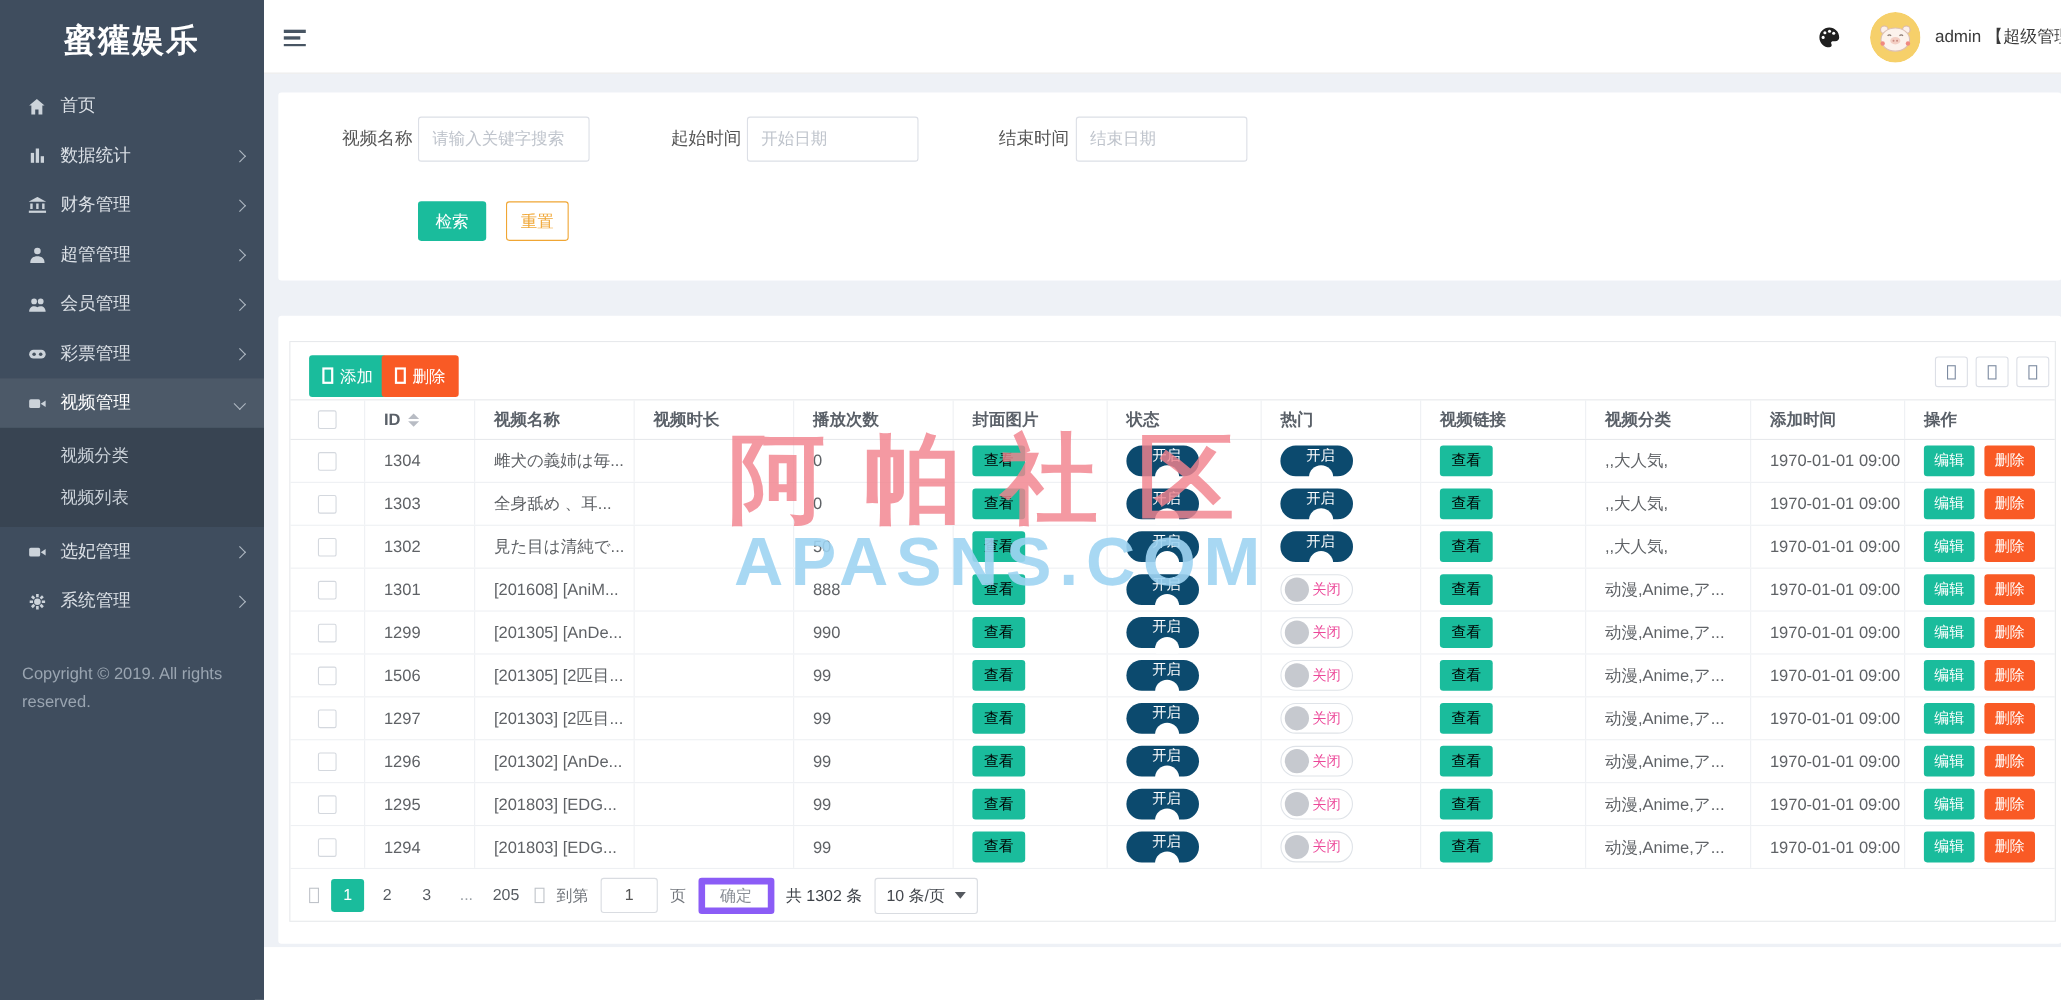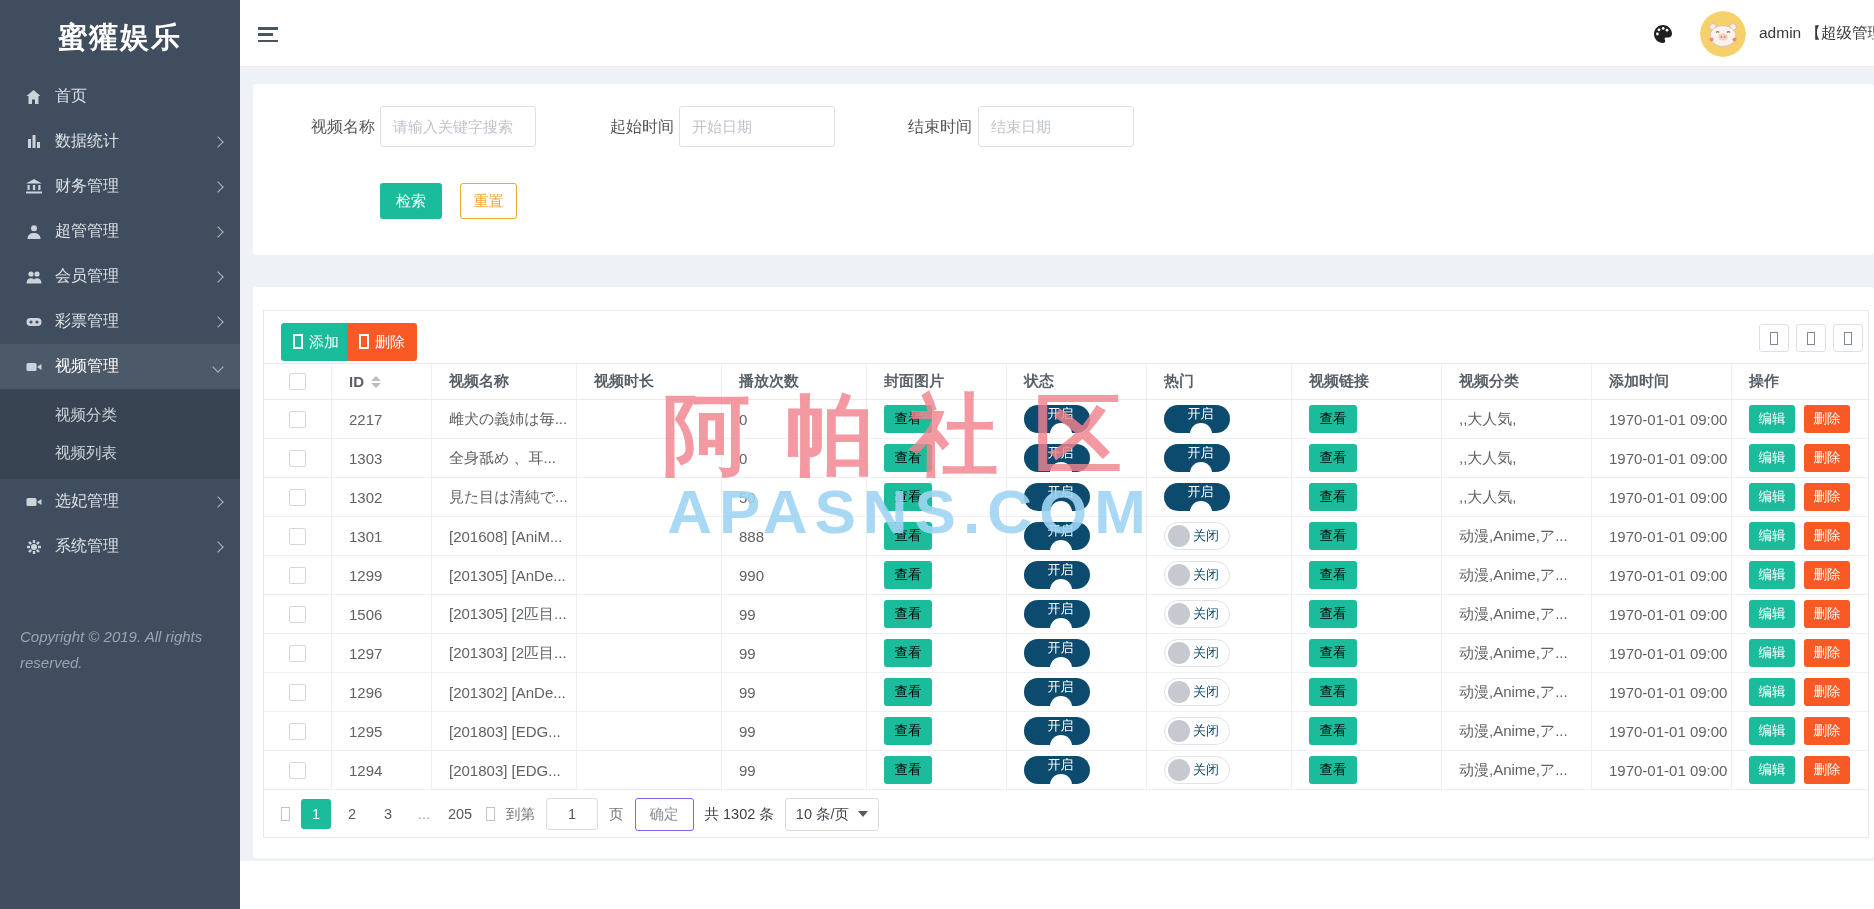--- a/index.html
+++ b/index.html
@@ -11,21 +11,21 @@
   .logo{height:74px;line-height:74px;text-align:center;font-size:29px;font-weight:bold;color:#fff;letter-spacing:2px;}
   .nav-item{height:45px;display:flex;align-items:center;padding:0 18px 0 25px;cursor:pointer;font-size:16px;color:#dbe0e6;}
   .nav-item.active{background:#4c5968;color:#fff;}
   .nav-item .icon{width:17px;height:17px;margin-right:13px;display:flex;align-items:center;justify-content:center;}
   .nav-item .label{flex:1;}
   .chev{width:8px;height:8px;border-right:1.7px solid #aeb8c2;border-bottom:1.7px solid #aeb8c2;}
   .chev.right{transform:rotate(-45deg);}
   .chev.down{transform:rotate(45deg);}
   .submenu{background:#384452;padding:7px 0;}
   .sub-item{height:38px;line-height:38px;padding-left:55px;font-size:15.5px;color:#ccd3da;cursor:pointer;}
-  .copyright{position:absolute;left:20px;top:624px;width:200px;font-size:15px;line-height:26px;color:#9aa5b1;font-style:italic;}
+  .copyright{position:absolute;left:20px;top:600px;width:200px;font-size:15px;line-height:26px;color:#9aa5b1;}
 
   
   .topbar{position:absolute;left:240px;top:0;width:1634px;height:67px;background:#fff;border-bottom:1px solid #e9e9e9;z-index:5;}
   .hamburger{position:absolute;left:18px;top:27px;cursor:pointer;}
   .hamburger i{display:block;height:2.6px;background:#485563;margin-bottom:3.8px;}
   .hamburger i:nth-child(1){width:20px;}
   .hamburger i:nth-child(2){width:15px;}
   .hamburger i:nth-child(3){width:20px;}
   .topbar-right{position:absolute;left:1413px;top:0;height:67px;display:flex;align-items:center;white-space:nowrap;}
   .palette{display:flex;cursor:pointer;}
@@ -65,36 +65,36 @@
   .grid-row .td:last-child{border-right:none;}
   .grid-row .td:first-child{justify-content:center;padding-left:0;}
   .trow{height:39px;border-bottom:1px solid #eef0f3;}
   .cb{display:inline-block;width:17px;height:17px;border:1px solid #d4d8de;border-radius:2px;background:#fff;cursor:pointer;}
   .sort{display:inline-flex;flex-direction:column;margin-left:7px;gap:2px;cursor:pointer;}
   .s-up{width:0;height:0;border-left:5px solid transparent;border-right:5px solid transparent;border-bottom:5px solid #b8bcc4;}
   .s-down{width:0;height:0;border-left:5px solid transparent;border-right:5px solid transparent;border-top:5px solid #b8bcc4;}
   .view-btn{width:48px;height:28px;background:#1abc9c;color:#000000;border:none;border-radius:3px;font-size:13.5px;cursor:pointer;font-family:inherit;}
   .toggle{width:66px;height:28px;border-radius:14px;display:flex;align-items:center;font-size:13px;cursor:pointer;flex:none;}
   .toggle.on{background:#0c4a6e;color:#fff;padding:0 3px 0 10px;justify-content:flex-start;flex-direction:column;}
-  .toggle.off{background:#fff;border:1px solid #dfe3e8;color:#0c4a6e;padding:0 10px 0 3px;justify-content:space-between;}
+  .toggle.off{background:#fff;border:1px solid #dfe3e8;color:#ec4899;padding:0 10px 0 3px;justify-content:space-between;}
   .knob{width:22px;height:22px;border-radius:50%;flex:none;}
   .toggle.on .knob{background:#fff;}
   .toggle.off .knob{background:#c6c9cf;}
   .mini-btn{width:46px;height:28px;border:none;border-radius:3px;color:#fff;font-size:13.5px;cursor:pointer;font-family:inherit;}
   .mini-btn.edit{background:#1abc9c;margin-right:9px;}
   .mini-btn.del{background:#f95a25;}
 
   .pagination{height:48px;display:flex;align-items:center;padding-left:17px;gap:11px;font-size:14.5px;color:#73777d;}
   .pg-nav{display:flex;align-items:center;cursor:pointer;}
   .pg-nav .tofu{border-color:#bfc3c9;width:9px;height:14px;border-width:1.8px;}
   .page{min-width:30px;height:30px;display:flex;align-items:center;justify-content:center;cursor:pointer;color:#565b61;}
   .page.active{background:#1abc9c;color:#fff;border-radius:3px;}
   .page.dots{cursor:default;color:#9aa0a6;}
   .pg-input{width:52px;height:32px;border:1px solid #d9dce1;border-radius:3px;text-align:center;font-size:14.5px;color:#555;outline:none;}
-  .pg-confirm{height:33px;padding:0 14px;background:#fff;border:1px solid #8b5cf6;border-radius:3px;color:#8a8f96;font-size:14.5px;cursor:pointer;font-family:inherit;}
+  .pg-confirm{height:33px;padding:0 14px;background:#fff;border:6px solid #8b5cf6;border-radius:3px;color:#8a8f96;font-size:14.5px;cursor:pointer;font-family:inherit;}
   .pg-total{color:#3d4248;}
   .pg-select{height:33px;border:1px solid #d9dce1;border-radius:3px;display:flex;align-items:center;padding:0 10px;gap:9px;color:#44484e;cursor:pointer;background:#fff;}
   .caret{width:0;height:0;border-left:5px solid transparent;border-right:5px solid transparent;border-top:6px solid #55595f;}
 
   
   .watermark{position:absolute;left:635px;top:392px;width:550px;text-align:center;z-index:9;pointer-events:none;font-weight:bold;white-space:nowrap;}
   .wm1{font-size:88px;line-height:86px;letter-spacing:36px;color:rgba(242,130,142,0.82);}
   .wm2{font-size:62px;line-height:60px;letter-spacing:7px;color:rgba(158,212,242,0.9);margin-top:4px;}
 </style>
 </head>
@@ -322,21 +322,21 @@
           <div class="td">
             <span>操作</span>
           </div>
         </div>
       <div id="tbody">
           <div class="trow grid-row">
             <div class="td">
               <span class="cb"></span>
             </div>
             <div class="td">
-              <span>2217</span>
+              <span>1304</span>
             </div>
             <div class="td">
               <span>雌犬の義姉は毎...</span>
             </div>
             <div class="td">
               <span></span>
             </div>
             <div class="td">
               <span>0</span>
             </div>

